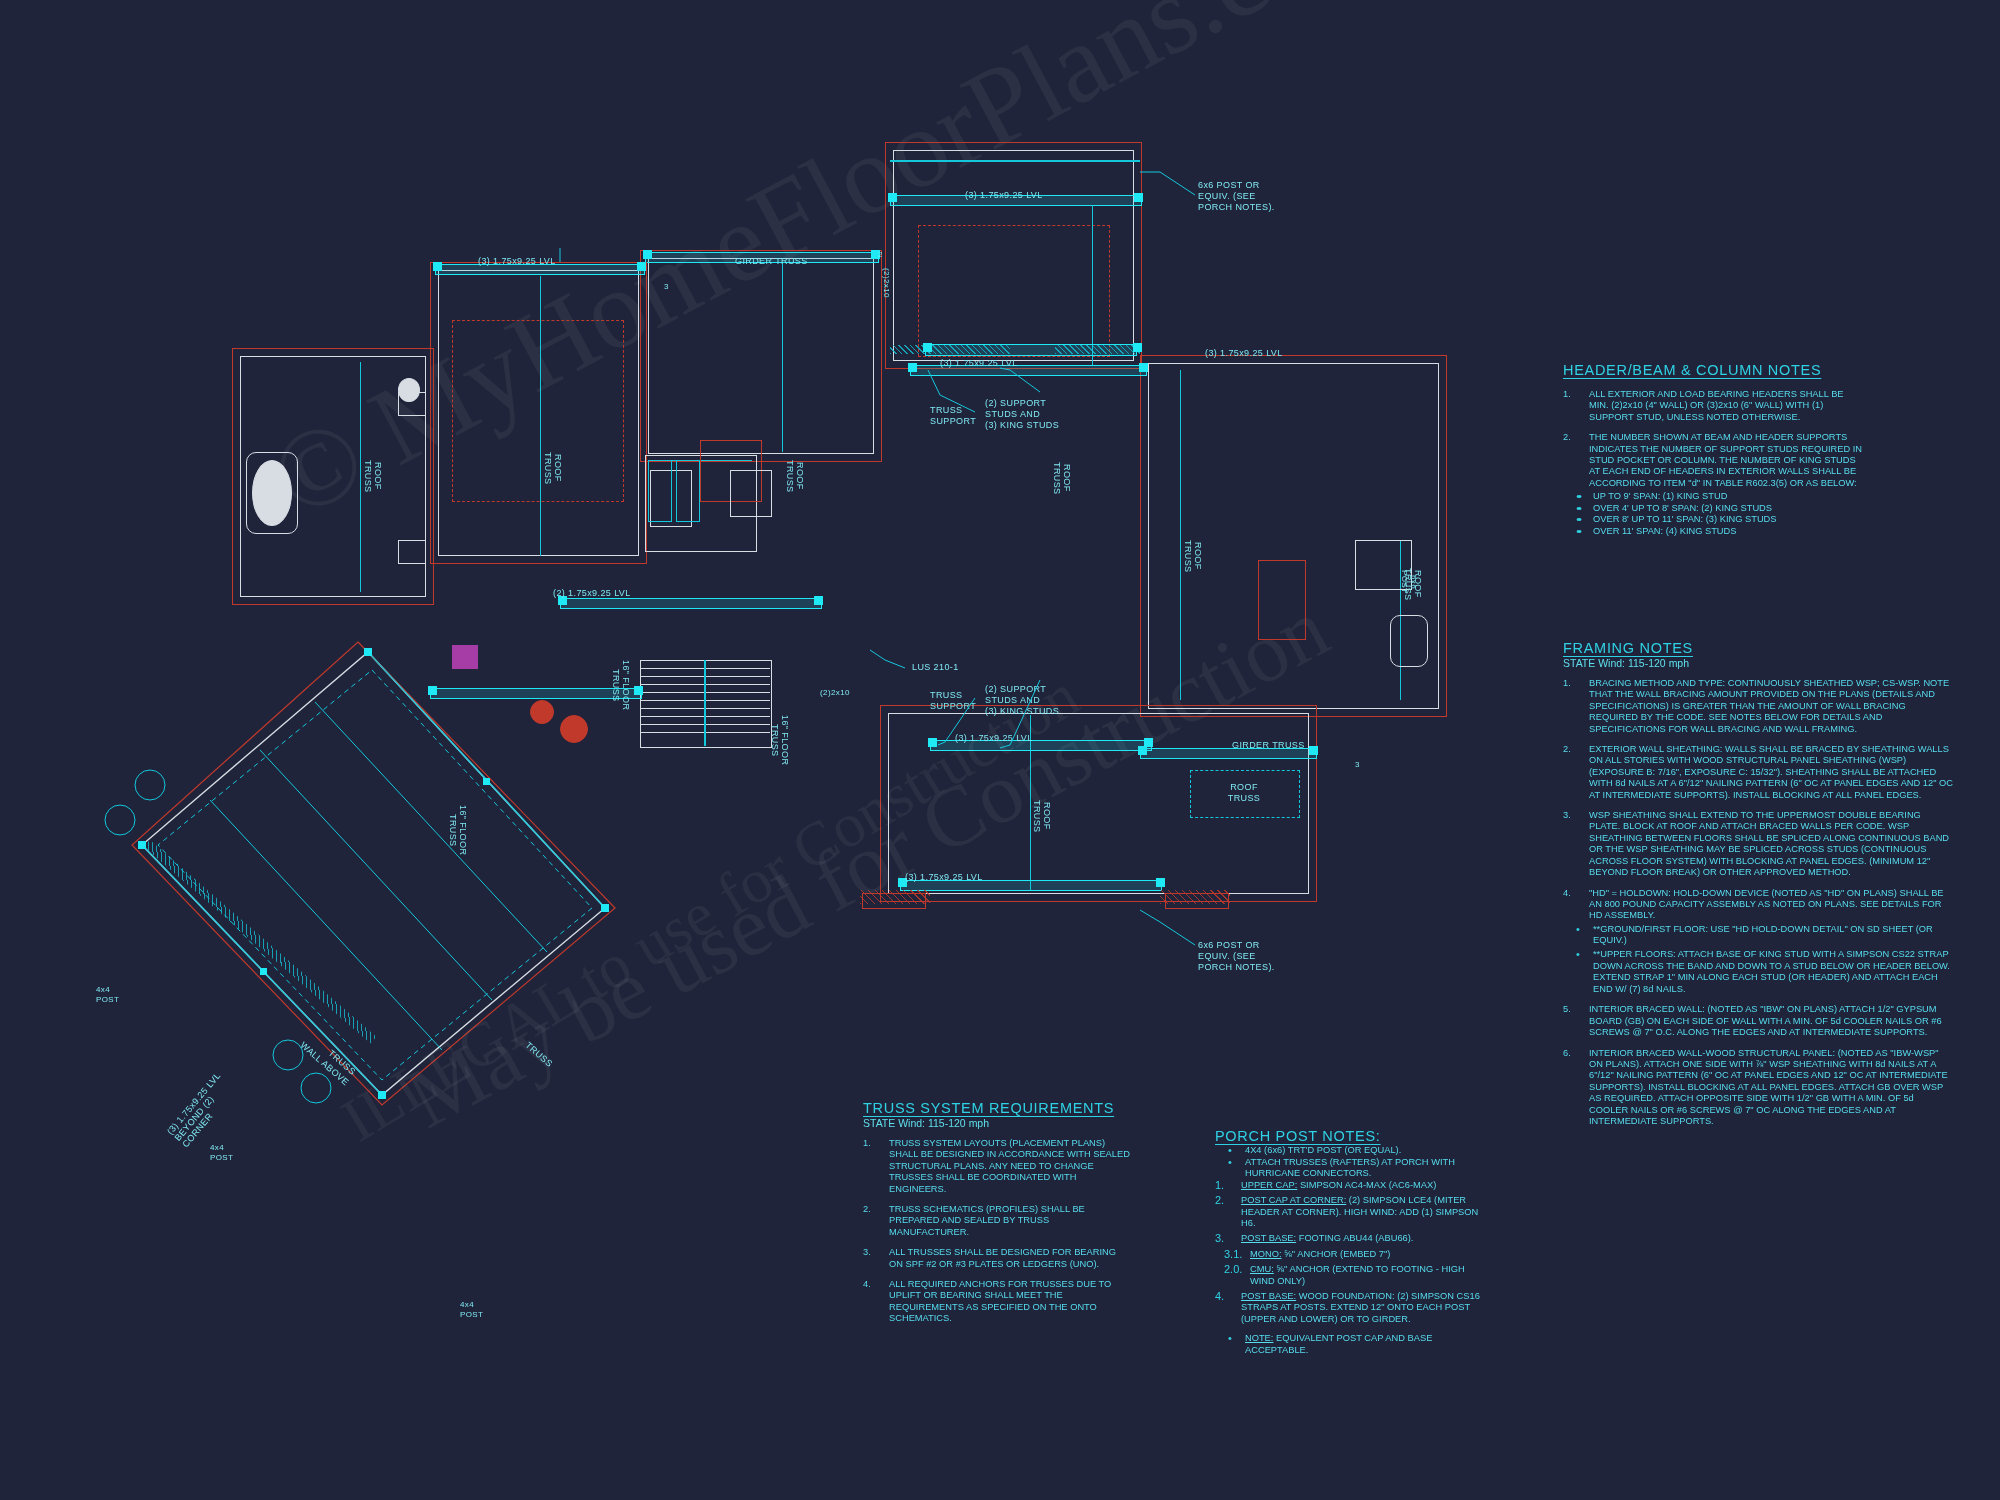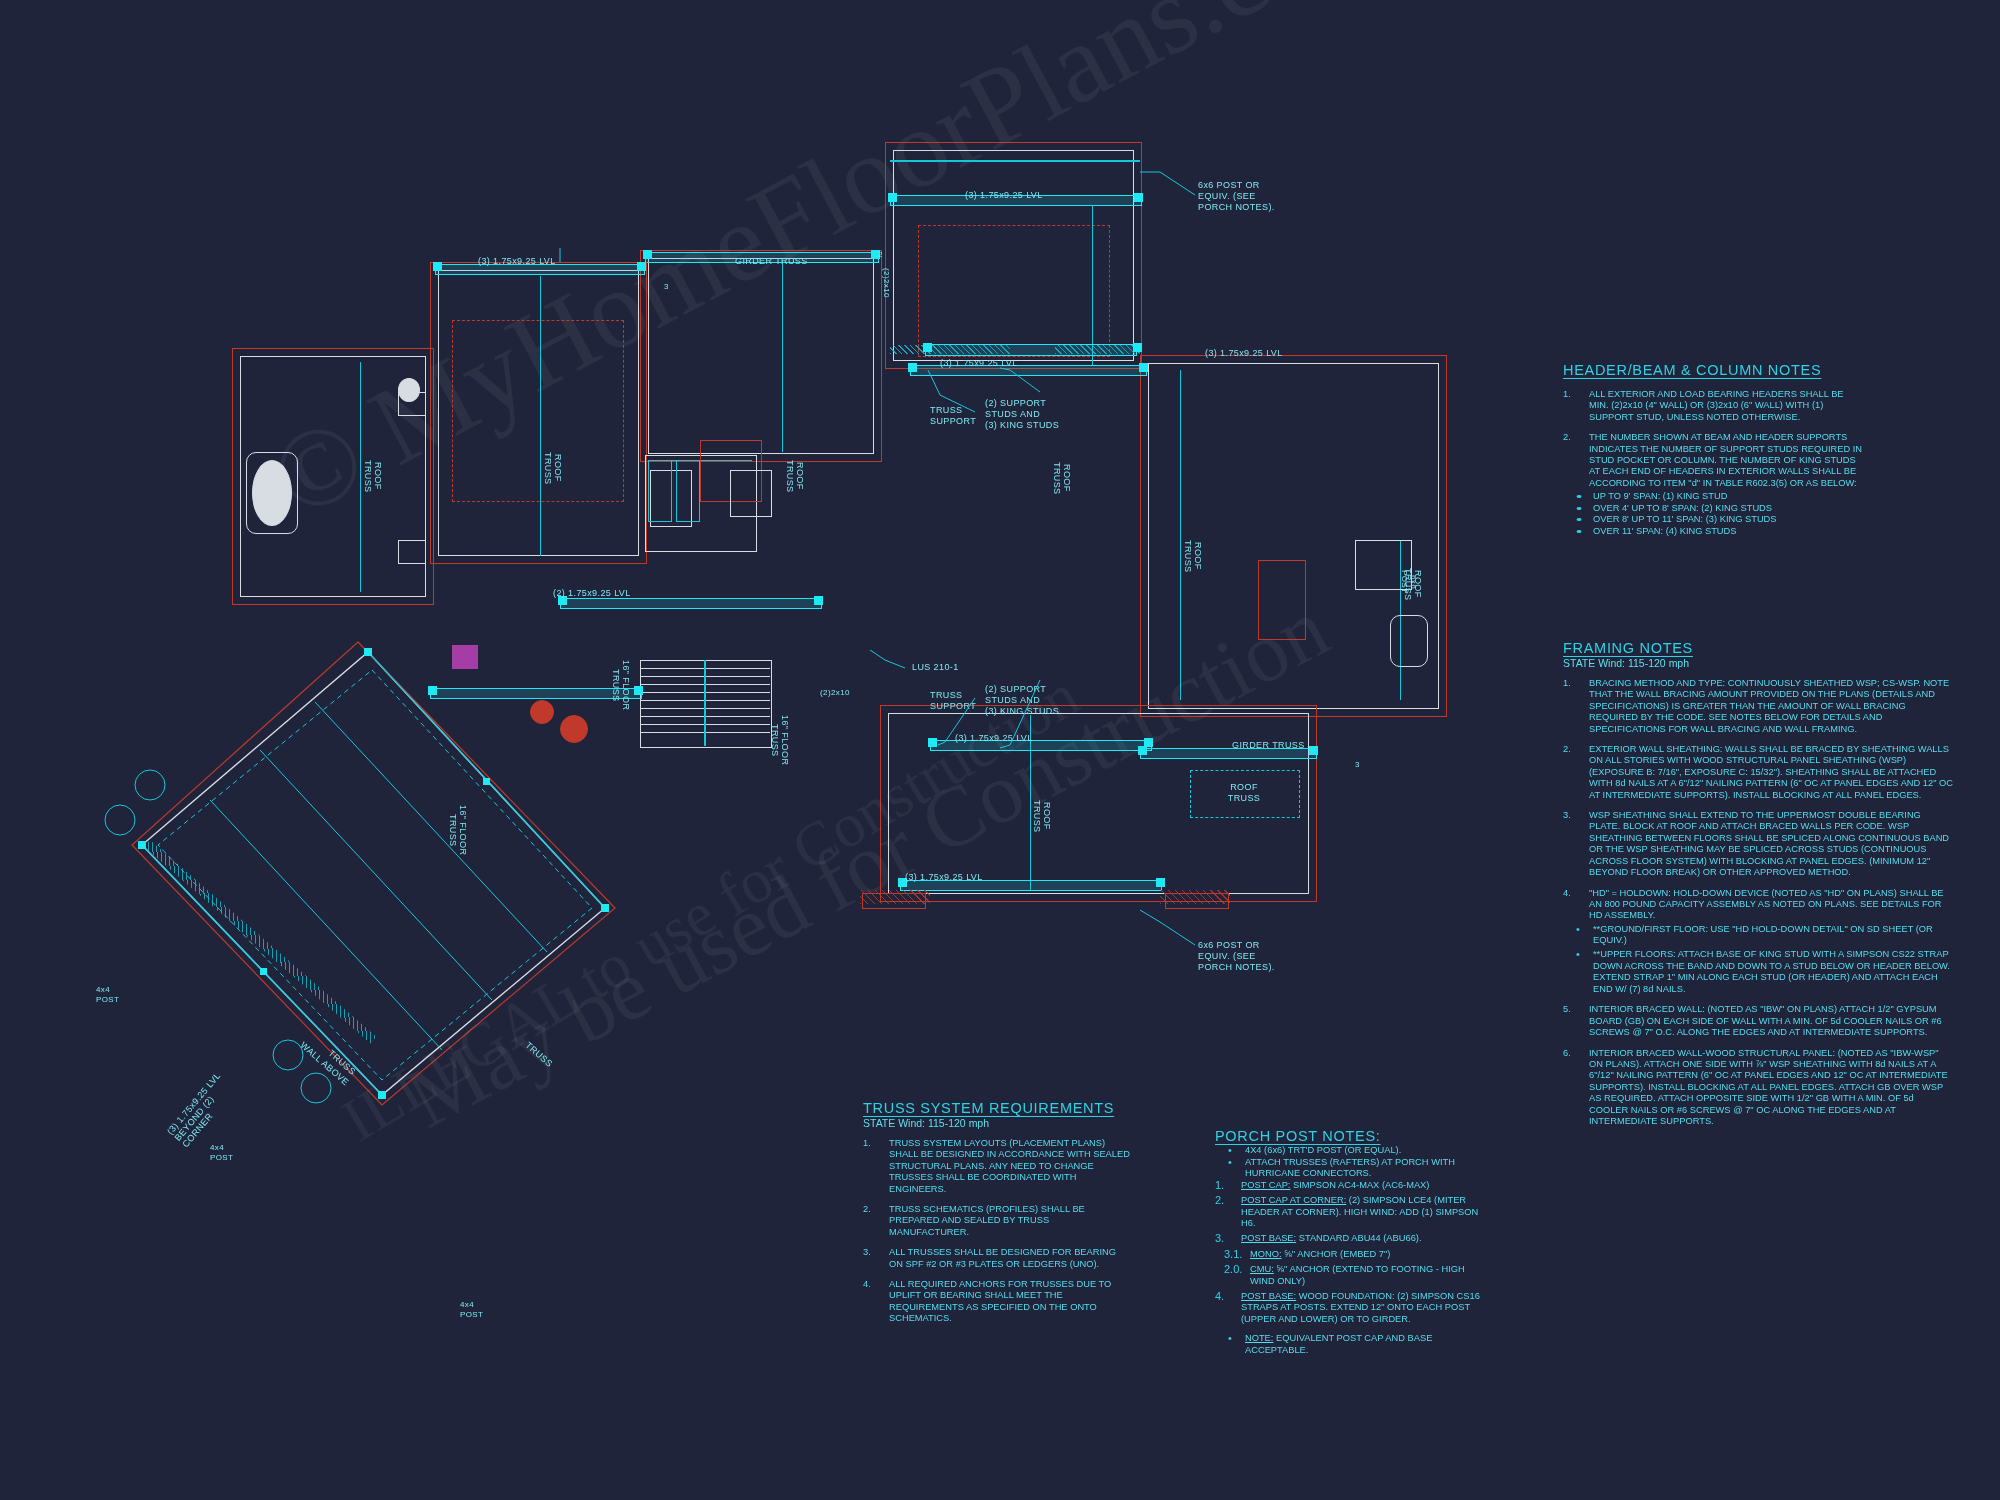--- a/index.html
+++ b/index.html
@@ -530,29 +530,29 @@
       <span class="bul">•</span>
       <span class="btxt">4X4 (6x6) TRT'D POST (OR EQUAL).</span>
     </div>
     <div class="brow">
       <span class="bul">•</span>
       <span class="btxt">ATTACH TRUSSES (RAFTERS) AT PORCH WITH HURRICANE CONNECTORS.</span>
     </div>
 
     <div class="dotrow">
       <span class="dt" style="padding-left:0;">1.</span>
-      <span class="dtxt"><span class="sub-ul">POST CAP:</span><span> SIMPSON AC4-MAX (AC6-MAX)</span></span>
+      <span class="dtxt"><span class="sub-ul">UPPER CAP:</span><span> SIMPSON AC4-MAX (AC6-MAX)</span></span>
     </div>
     <div class="dotrow">
       <span class="dt" style="padding-left:0;">2.</span>
       <span class="dtxt"><span class="sub-ul">POST CAP AT CORNER:</span><span> (2) SIMPSON LCE4 (MITER HEADER AT CORNER).  HIGH WIND: ADD (1) SIMPSON H6.</span></span>
     </div>
     <div class="dotrow">
       <span class="dt" style="padding-left:0;">3.</span>
-      <span class="dtxt"><span class="sub-ul">POST BASE:</span><span> STANDARD ABU44 (ABU66).</span></span>
+      <span class="dtxt"><span class="sub-ul">POST BASE:</span><span> FOOTING ABU44 (ABU66).</span></span>
     </div>
     <div class="dotrow">
       <span class="dt">3.1.</span>
       <span class="dtxt"><span class="sub-ul">MONO:</span><span> ⅝" ANCHOR (EMBED 7")</span></span>
     </div>
     <div class="dotrow">
       <span class="dt">2.0.</span>
       <span class="dtxt"><span class="sub-ul">CMU:</span><span> ⅝" ANCHOR (EXTEND TO FOOTING - HIGH WIND ONLY)</span></span>
     </div>
     <div class="dotrow">

